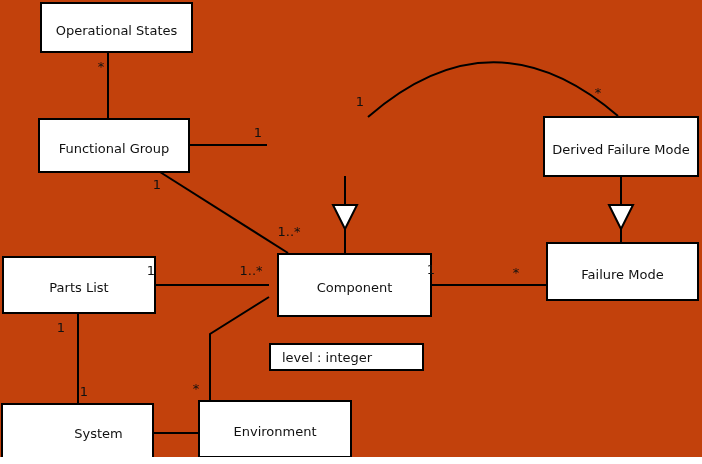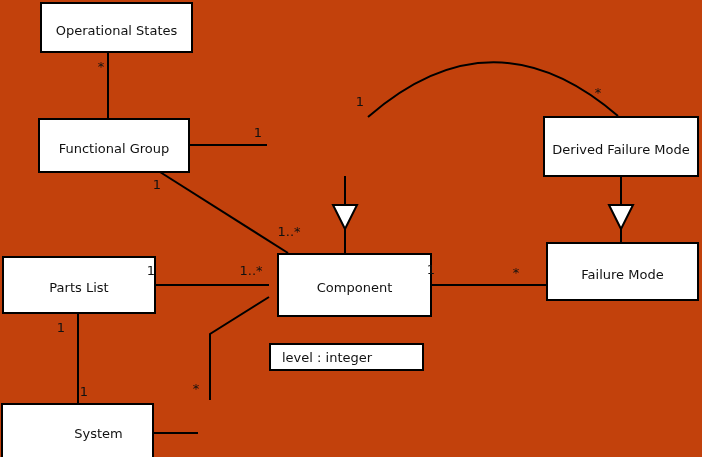--- a/index.html
+++ b/index.html
@@ -114,20 +114,23 @@
   </div>
 
   <div class="uml-class" style="left:546px; top:242px; width:153px; height:59px;">
     <span>Failure Mode</span>
   </div>
 
   <div class="uml-class" style="left:1px; top:403px; width:153px; height:56px;padding-left:42px;">
     <span>System</span>
   </div>
 
+  <div class="uml-class" style="left:198px; top:400px; width:154px; height:58px;">
+    <span>Environment</span>
+  </div>
 
   <span class="mult" style="left:101px; top:66px;">*</span>
   <span class="mult" style="left:258px; top:132px;">1</span>
   <span class="mult" style="left:157px; top:184px;">1</span>
   <span class="mult" style="left:289px; top:231px;">1..*</span>
   <span class="mult" style="left:360px; top:101px;">1</span>
   <span class="mult" style="left:598px; top:92px;">*</span>
   <span class="mult" style="left:151px; top:270px;">1</span>
   <span class="mult" style="left:251px; top:270px;">1..*</span>
   <span class="mult" style="left:431px; top:269px;">1</span>

